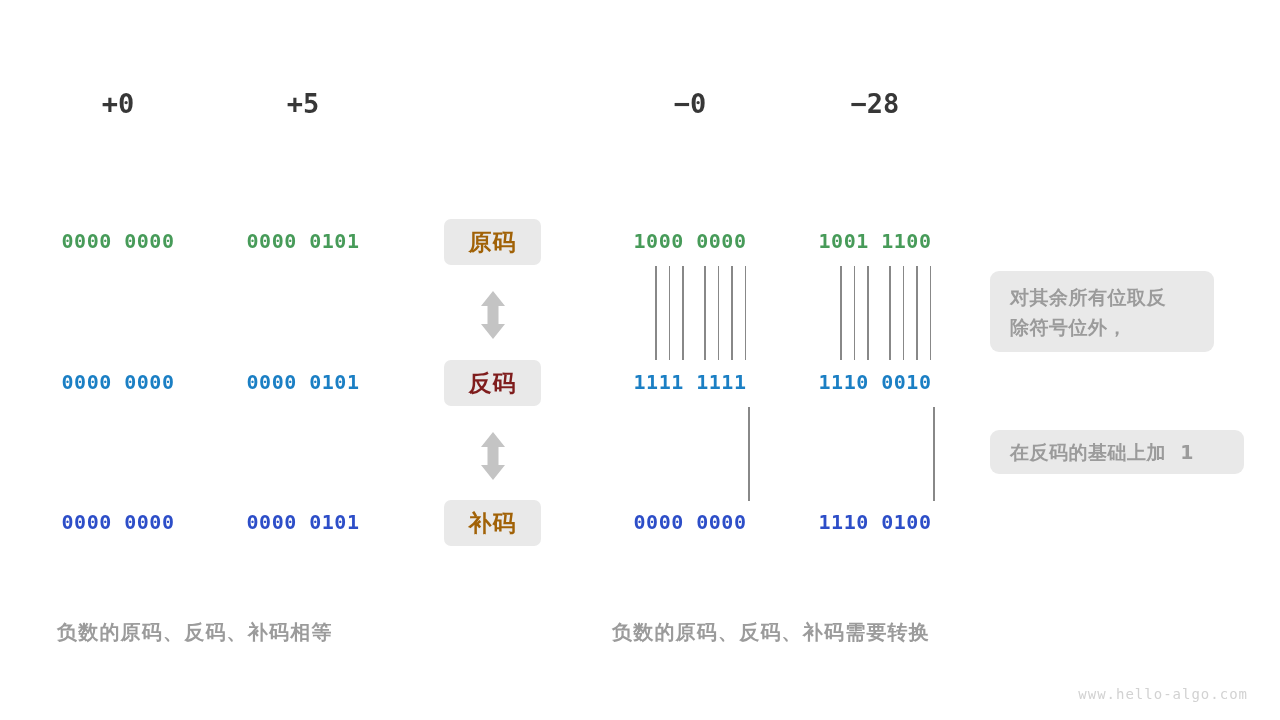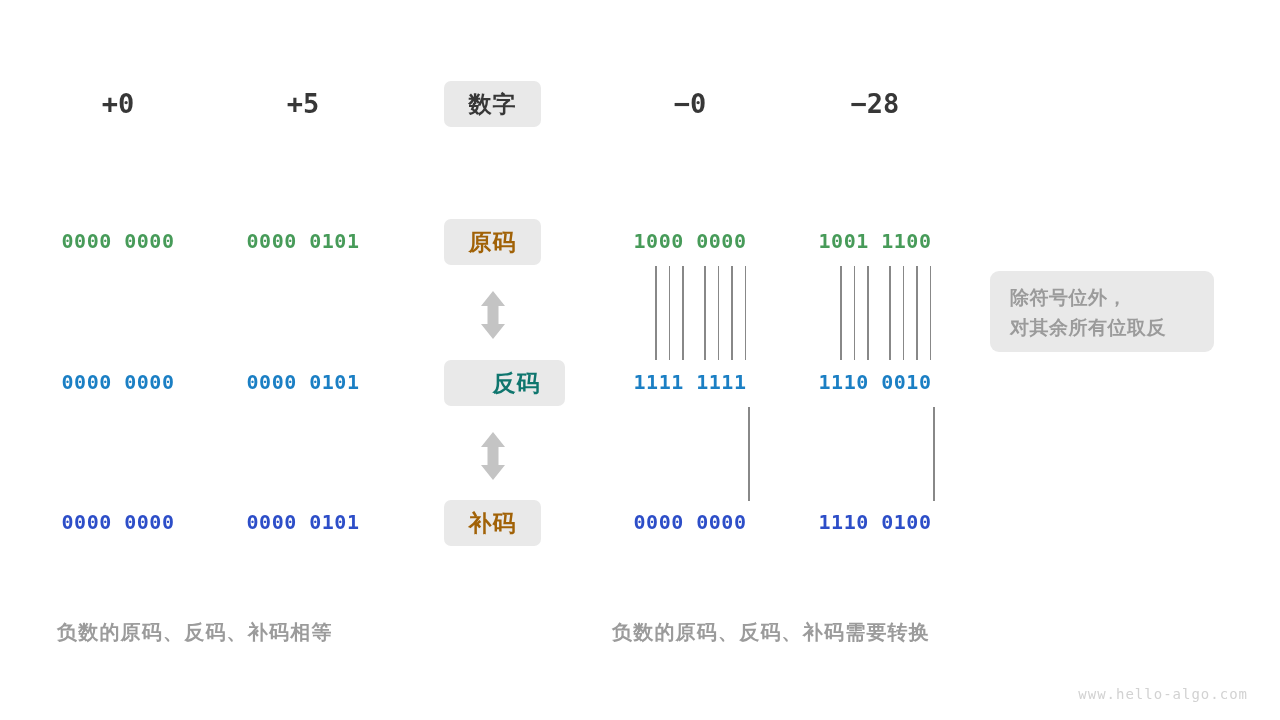--- a/index.html
+++ b/index.html
@@ -46,21 +46,21 @@
     border-radius: 7px;
     display: flex;
     align-items: center;
     justify-content: center;
     font-size: 23px;
     font-weight: bold;
     letter-spacing: 1px;
   }
   .pill-title  { top: 81px;  color: #373737; }
   .pill-green  { color: #a16207; }
-  .pill-blue   { color: #0f766e; padding-left: 24px; }
+  .pill-blue   { color: #7f1d1d; }
   .pill-indigo { color: #a16207; }
 
   
   .bits {
     font-family: "DejaVu Sans Mono", "Liberation Mono", monospace;
     font-size: 20px;
     font-weight: bold;
     letter-spacing: 0.5px;
     text-align: left;
     transform: translateX(-50%);
@@ -126,21 +126,20 @@
 </head>
 <body>
 
 <div id="canvas">
 
   <div class="cell hdr-num" style="left:118px;">+0</div>
   <div class="cell hdr-num" style="left:303px;">+5</div>
   <div class="cell hdr-num" style="left:690px;">−0</div>
   <div class="cell hdr-num" style="left:875px;">−28</div>
 
-  <div class="pill pill-title">数字</div>
 
   <div class="cell bits c-green" style="left:118px; top:229px;">0000 0000</div>
   <div class="cell bits c-green" style="left:303px; top:229px;">0000 0101</div>
   <div class="cell bits c-green" style="left:690px; top:229px;">1000 0000</div>
   <div class="cell bits c-green" style="left:875px; top:229px;">1001 1100</div>
   <div class="pill pill-green" style="top:219px;">原码</div>
 
   <div class="vline" style="left:655px;  top:266px; height:94px;"></div>
   <div class="vline" style="left:668.5px;top:266px; height:94px;"></div>
   <div class="vline" style="left:682px;  top:266px; height:94px;"></div>
@@ -178,23 +177,26 @@
     </svg>
   </div>
 
   <div class="cell bits c-indigo" style="left:118px; top:510px;">0000 0000</div>
   <div class="cell bits c-indigo" style="left:303px; top:510px;">0000 0101</div>
   <div class="cell bits c-indigo" style="left:690px; top:510px;">0000 0000</div>
   <div class="cell bits c-indigo" style="left:875px; top:510px;">1110 0100</div>
   <div class="pill pill-indigo" style="top:500px;">补码</div>
 
   <div class="note" style="left:990px; top:271px; width:224px; height:81px;">
+    <span>对其余所有位取反</span>
     <span>除符号位外，</span>
-    <span>对其余所有位取反</span>
-  </div>
-
+  </div>
+
+  <div class="note" style="left:990px; top:430px; width:254px; height:44px;">
+    <span>在反码的基础上加&nbsp; 1</span>
+  </div>
 
   <div class="caption" style="left:57px;  top:619px;">负数的原码、反码、补码相等</div>
   <div class="caption" style="left:612px; top:619px;">负数的原码、反码、补码需要转换</div>
 
   <div class="watermark">www.hello-algo.com</div>
 
 </div>
 
 </body></html>

